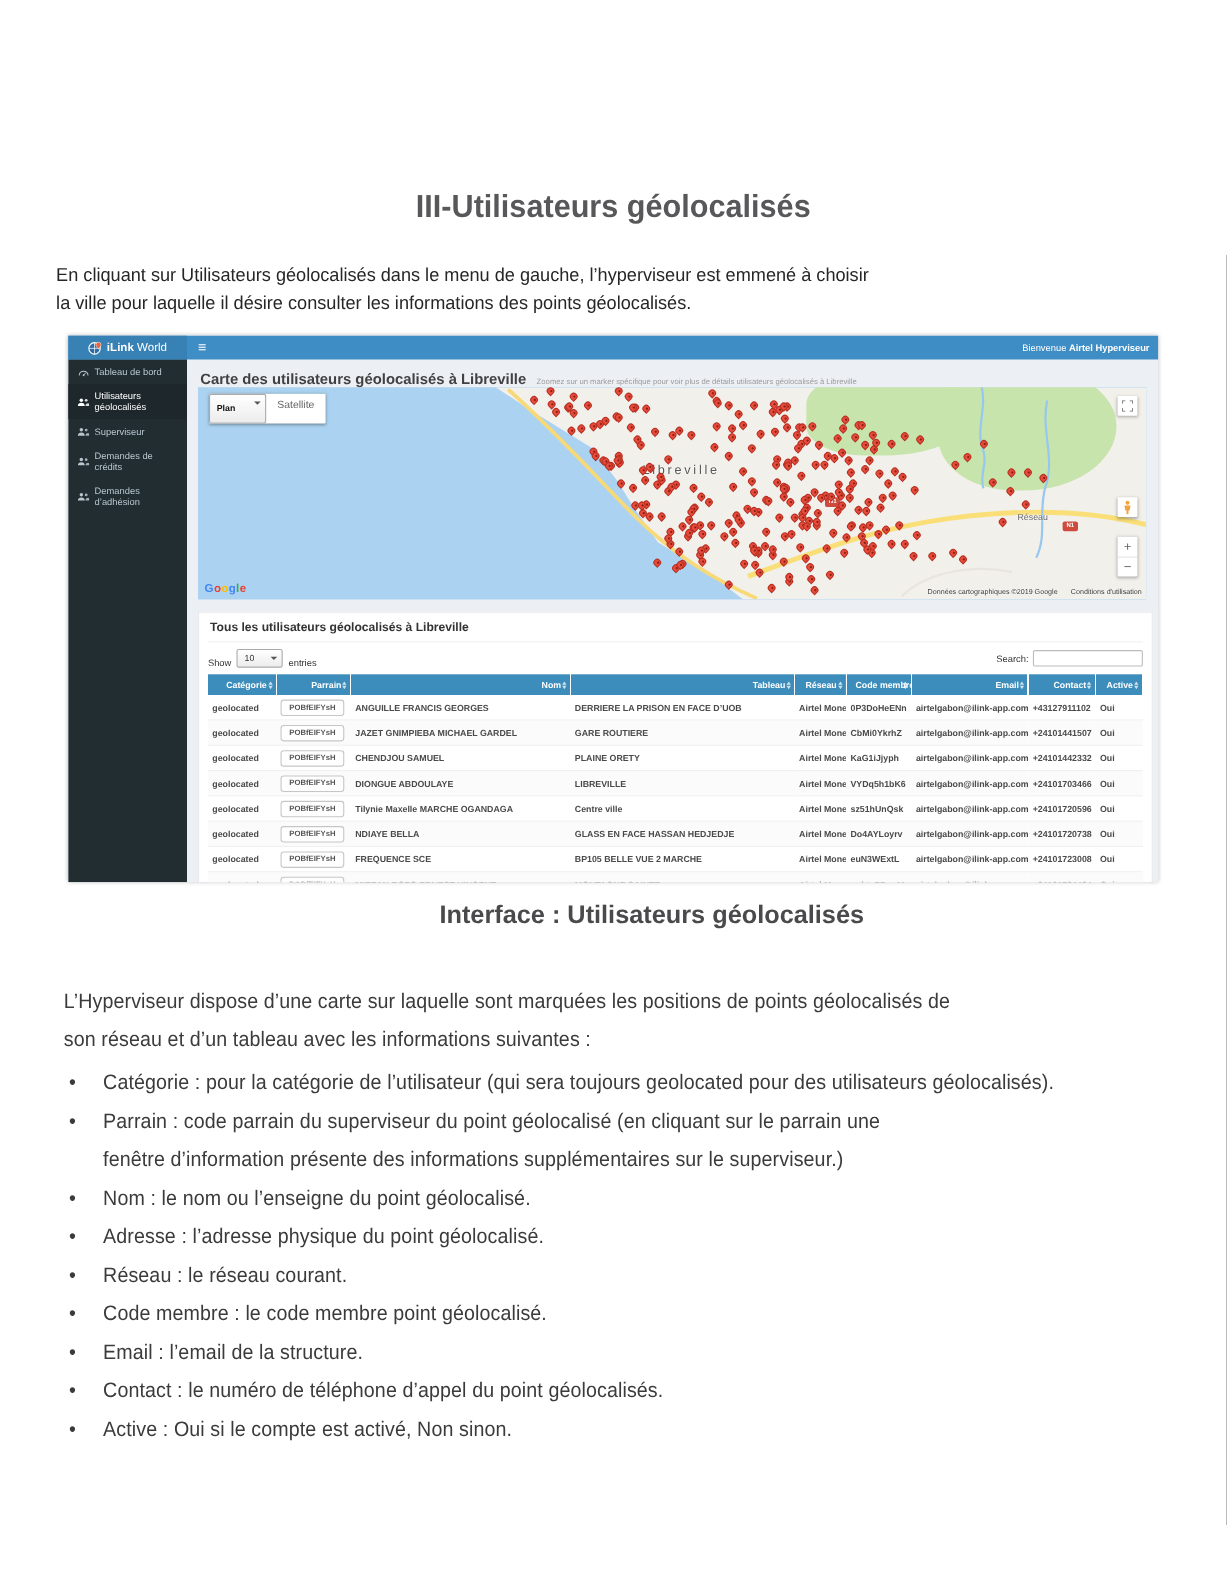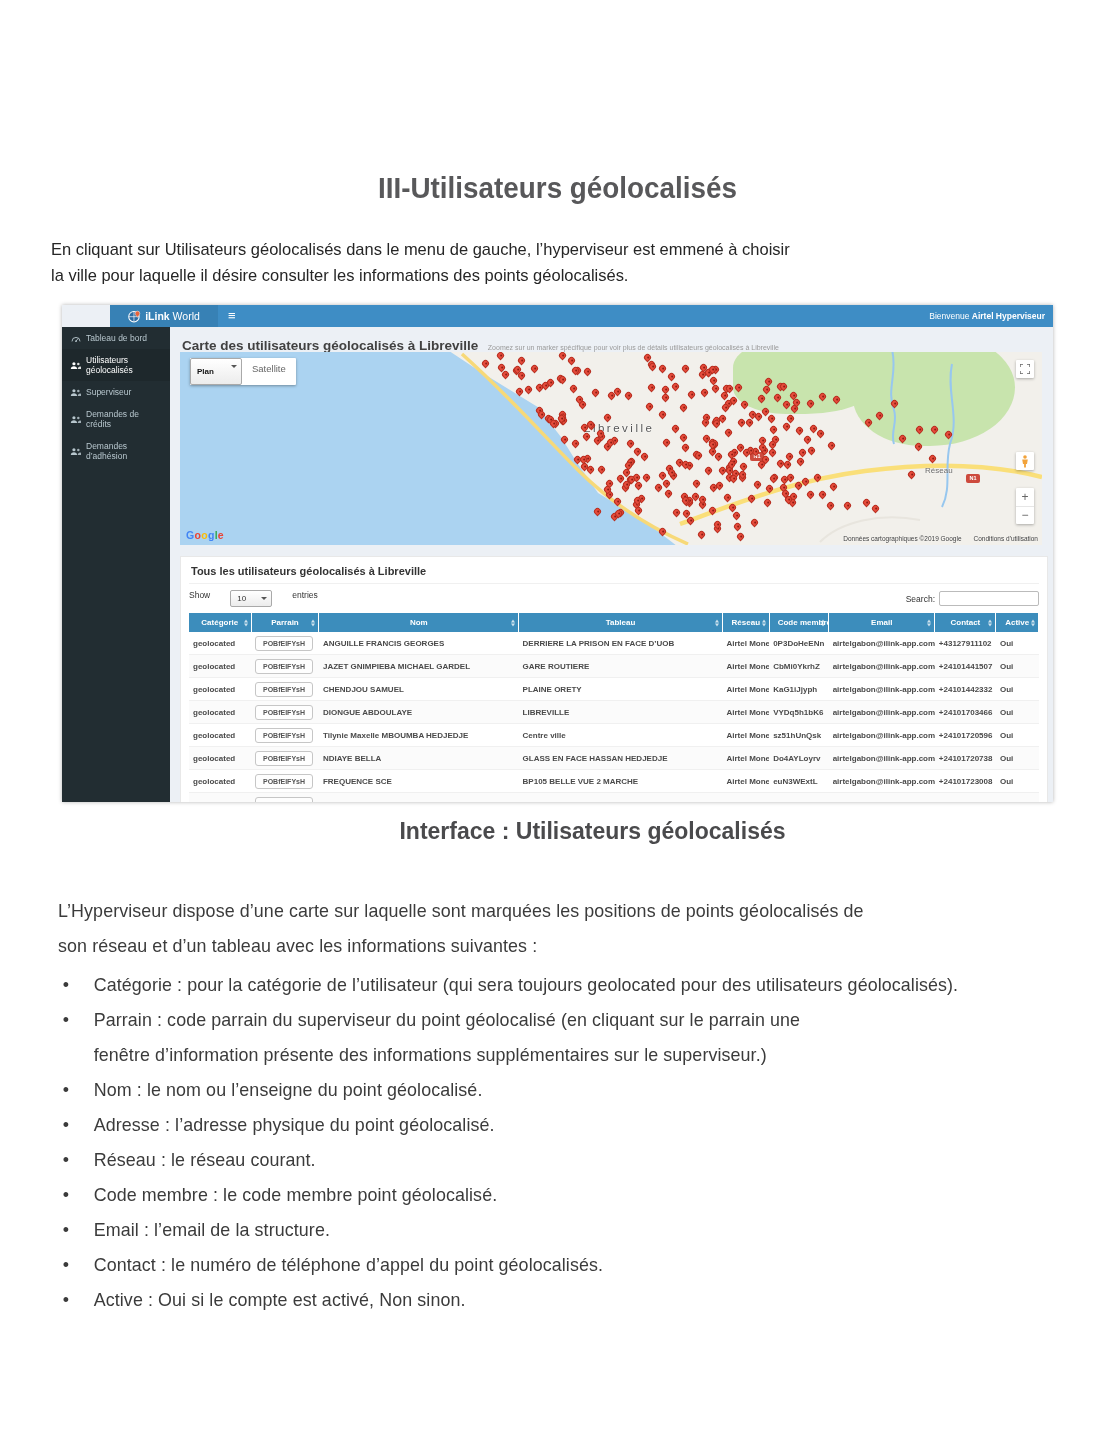--- a/index.html
+++ b/index.html
@@ -14,21 +14,21 @@
 
   
   .doc-title{position:absolute;top:172px;left:0;width:100%;text-align:center;
              font-size:29px;font-weight:bold;color:#58585a;transform:scaleX(.96);}
   .intro{position:absolute;left:51px;top:237px;width:1020px;font-size:17px;color:#262626;
          line-height:26px;transform:scaleX(.97);transform-origin:left top;}
 
   
   .shot{position:absolute;left:62px;top:305px;width:991px;height:497px;background:#ecf0f5;
         overflow:hidden;box-shadow:0 0 4px rgba(0,0,0,.3);}
-  .topbar{position:absolute;left:0;top:0;right:0;height:22px;display:flex;background:#3e8dc5;margin-left:48px;}
+  .topbar{position:absolute;left:0;top:0;right:0;height:22px;display:flex;background:#3e8dc5;}
   .brand{width:108px;height:22px;background:#3781b5;display:flex;align-items:center;justify-content:center;gap:4px;color:#fff;font-size:10.5px;}
   .brand b{font-weight:bold;}
   .hamburger{color:#fff;font-size:13px;line-height:22px;padding:0 10px;cursor:pointer;}
   .welcome{margin-left:auto;color:#fff;font-size:8.5px;line-height:22px;padding-right:8px;}
   .welcome b{font-weight:bold;}
 
   .side{position:absolute;left:0;top:22px;width:108px;bottom:0;background:#222d32;}
   .side-item{display:flex;align-items:center;gap:5px;padding:6px 4px 6px 8px;color:#b8c7ce;font-size:8.5px;cursor:pointer;}
   .side-item.active{background:#1e282c;color:#fff;}
   .side-item .icn{display:inline-flex;width:11px;justify-content:center;}
@@ -66,28 +66,28 @@
   .attrib{position:absolute;right:4px;bottom:3px;font-size:6.5px;color:#3c3c3c;text-shadow:0 0 2px #fff;display:flex;gap:12px;}
   .pin{position:absolute;width:7px;height:7px;background:#e64c3c;border:1px solid rgba(150,25,12,.55);
        border-radius:50% 50% 50% 0;transform:rotate(-45deg);box-sizing:border-box;}
   .pin::after{content:"";position:absolute;left:1.6px;top:1.6px;width:2.4px;height:2.4px;border-radius:50%;background:#8c1d13;}
 
   
   .panel{position:absolute;left:10px;top:229px;width:868px;height:246px;background:#fff;
          padding:6px 8px;box-sizing:border-box;border:1px solid #e8e8e8;border-bottom:none;}
   .panel-title{font-size:11px;font-weight:bold;color:#333;padding:2px 0 6px 2px;border-bottom:1px solid #f0f0f0;}
   .controls{display:flex;justify-content:space-between;align-items:center;margin:6px 0 6px;font-size:8.5px;color:#333;}
-  .show-wrap{display:flex;align-items:flex-start;gap:20px;}
+  .show-wrap{display:flex;align-items:flex-end;gap:5px;}
   .sel{position:relative;width:34px;height:15px;border:1px solid #a9a9a9;border-radius:2px;
        background:linear-gradient(#fff,#ececec);font-size:8px;color:#333;display:flex;align-items:center;padding-left:6px;cursor:pointer;}
   .sel::after{content:"";position:absolute;right:4px;top:6px;border:3px solid transparent;border-top-color:#555;}
   .search-wrap{display:flex;align-items:center;gap:4px;}
   .search-input{width:92px;height:13px;border:1px solid #bbb;border-radius:2px;font-size:8px;padding:0 3px;}
   table.grid{width:100%;border-collapse:collapse;table-layout:fixed;font-size:8px;}
-  .grid th{background:#3c8dbc;color:#fff;text-align:center;font-size:8px;padding:5px 8px;
+  .grid th{background:#3c8dbc;color:#fff;text-align:right;font-size:8px;padding:5px 8px;
            border-right:1px solid rgba(255,255,255,.35);position:relative;cursor:pointer;
            white-space:nowrap;overflow:hidden;}
   .sort{position:absolute;right:3px;top:50%;transform:translateY(-50%);display:flex;flex-direction:column;gap:1px;}
   .sort i{display:block;width:0;height:0;border-left:2.5px solid transparent;border-right:2.5px solid transparent;}
   .sort .up{border-bottom:3px solid rgba(255,255,255,.75);}
   .sort .dn{border-top:3px solid rgba(255,255,255,.75);}
   .grid td{height:22px;padding:0 4px;border-bottom:1px solid #f0f0f0;color:#4a4a4a;font-weight:bold;
            white-space:nowrap;overflow:hidden;}
   .grid tr:nth-child(even) td{background:#fbfbfb;}
   .pbtn{display:inline-block;border:1px solid #c6c6c6;border-radius:3px;padding:3px 7px;font-size:7px;
@@ -611,21 +611,21 @@
                 <td>LIBREVILLE</td>
                 <td>Airtel Money</td>
                 <td>VYDq5h1bK6</td>
                 <td>airtelgabon@ilink-app.com</td>
                 <td>+24101703466</td>
                 <td>Oui</td>
               </tr>
               <tr>
                 <td>geolocated</td>
                 <td><span class="pbtn">POBfEIFYsH</span></td>
-                <td>Tilynie Maxelle MBOUMBA HEDJEDJE</td>
+                <td>Tilynie Maxelle MARCHE OGANDAGA</td>
                 <td>Centre ville</td>
                 <td>Airtel Money</td>
                 <td>sz51hUnQsk</td>
                 <td>airtelgabon@ilink-app.com</td>
                 <td>+24101720596</td>
                 <td>Oui</td>
               </tr>
               <tr>
                 <td>geolocated</td>
                 <td><span class="pbtn">POBfEIFYsH</span></td>

